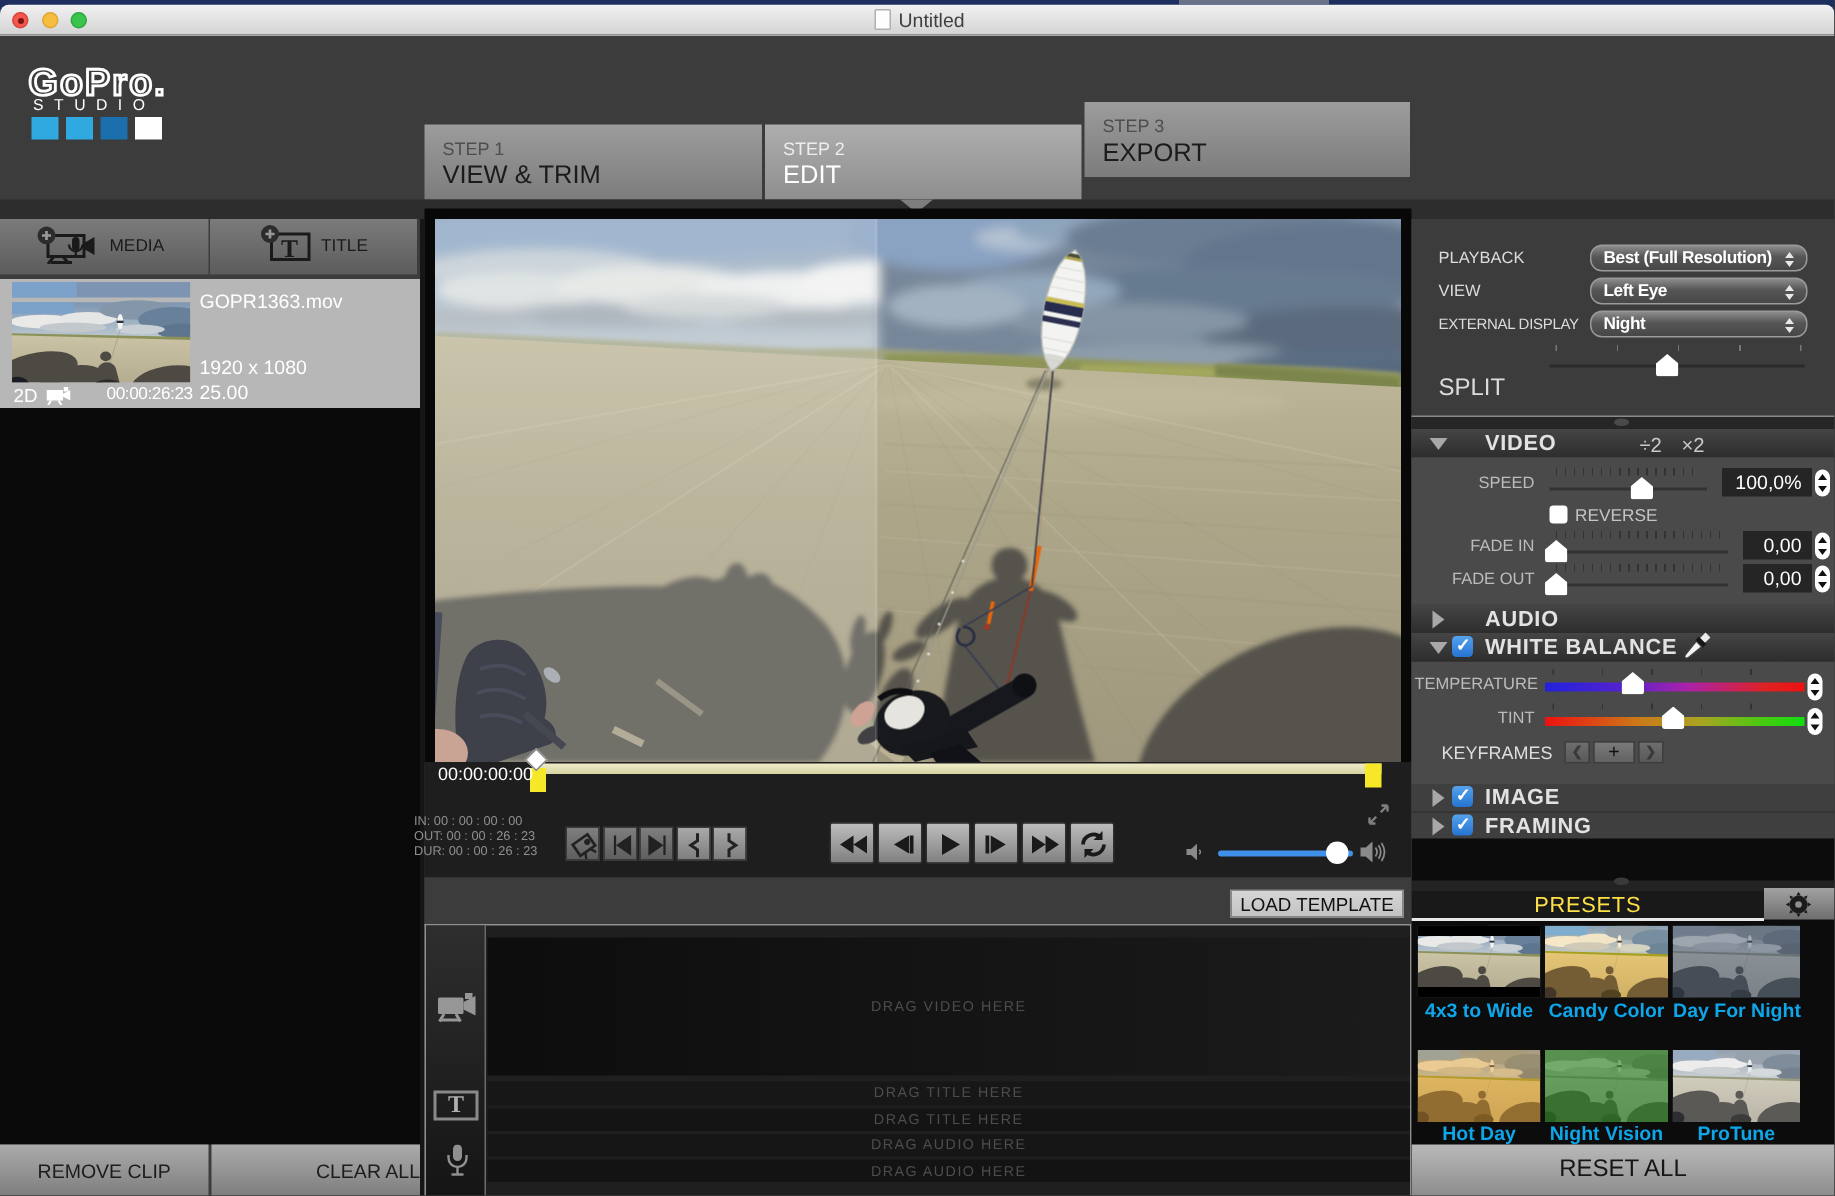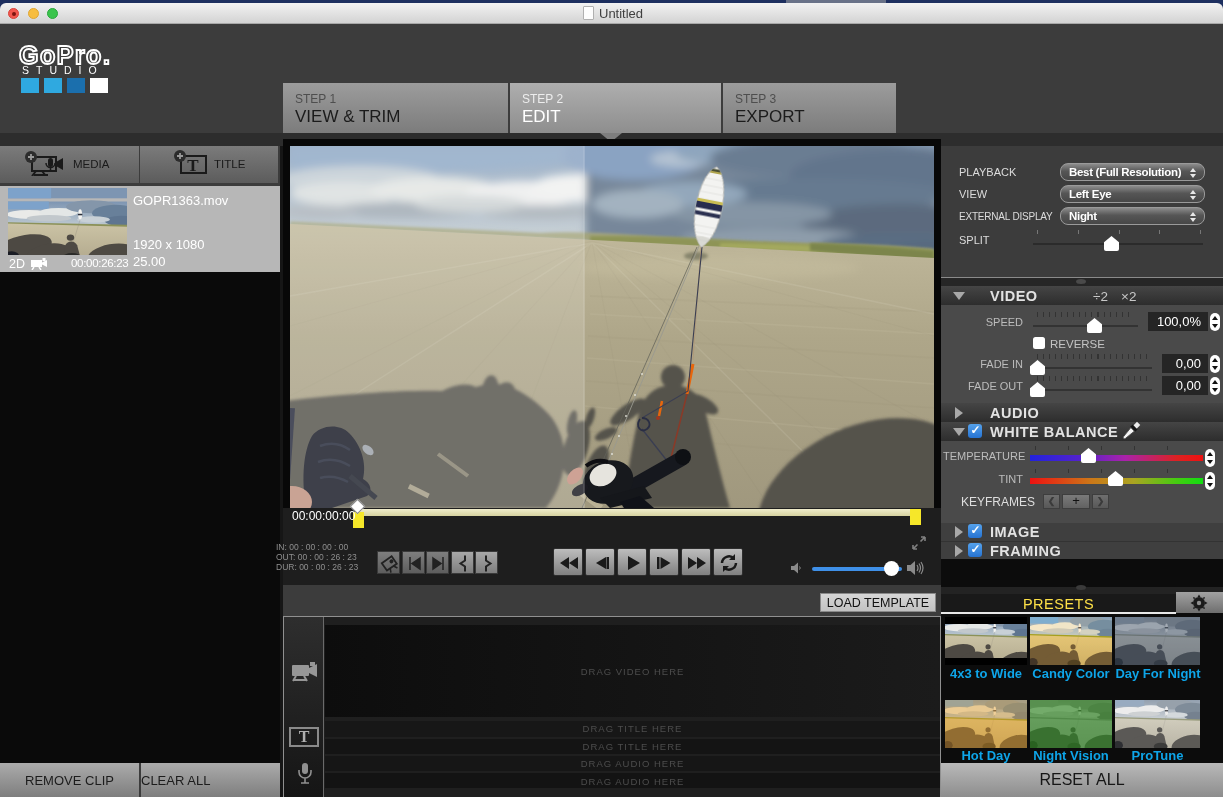--- a/index.html
+++ b/index.html
@@ -57,21 +57,21 @@
 <div class="a" style="left:90px;top:78px;width:18px;height:15px;background:#ffffff"></div>
 
 <div class="a" style="left:283px;top:83px;width:225px;height:50px;background:linear-gradient(#9c9c9c,#7c7c7c)">
   <div class="a bold" style="left:12px;top:9px;font-size:12px;color:#4e4e4e">STEP 1</div>
   <div class="a bold" style="left:12px;top:24px;font-size:17px;color:#1b1b1b">VIEW &amp; TRIM</div>
 </div>
 <div class="a" style="left:510px;top:83px;width:211px;height:50px;background:linear-gradient(#aeaeae,#8e8e8e)">
   <div class="a bold" style="left:12px;top:9px;font-size:12px;color:#ededed">STEP 2</div>
   <div class="a bold" style="left:12px;top:24px;font-size:17px;color:#ffffff">EDIT</div>
 </div>
-<div class="a" style="left:723px;top:83px;width:173px;height:50px;background:linear-gradient(#9c9c9c,#7c7c7c)">
+<div class="a" style="left:723px;top:68px;width:217px;height:50px;background:linear-gradient(#9c9c9c,#7c7c7c)">
   <div class="a bold" style="left:12px;top:9px;font-size:12px;color:#4e4e4e">STEP 3</div>
   <div class="a bold" style="left:12px;top:24px;font-size:17px;color:#1b1b1b">EXPORT</div>
 </div>
 
 <div class="a" style="left:0;top:133px;width:1223px;height:13px;background:#2d2d2d"></div>
 <div class="a" style="left:600px;top:133px;width:0;height:0;border-left:11px solid transparent;border-right:11px solid transparent;border-top:9px solid #7e7e7e"></div>
 
 <div class="a" style="left:0;top:146px;width:139px;height:37px;background:linear-gradient(#7b7b7b,#5c5c5c)"></div>
 <div class="a" style="left:140px;top:146px;width:138px;height:37px;background:linear-gradient(#7b7b7b,#5c5c5c)"></div>
 <div class="a bold" style="left:73px;top:158px;font-size:11.5px;color:#1a1a1a">MEDIA</div>
@@ -112,21 +112,21 @@
     <path d="M3,9 l-2,3 M8,9 l2,3" stroke="#fff" stroke-width="1.4"></path>
     <rect x="11.5" y="0" width="3" height="3" fill="#fff"></rect>
   </svg>
 <div class="a" style="left:71px;top:257px;font-size:11.5px;letter-spacing:-0.3px;color:#fff">00:00:26:23</div>
 
 <div class="a" style="left:0;top:272px;width:280px;height:491px;background:#0a0a0a"></div>
 
 <div class="a" style="left:0;top:763px;width:139px;height:34px;background:linear-gradient(#ababab,#7e7e7e)"></div>
 <div class="a" style="left:141px;top:763px;width:139px;height:34px;background:linear-gradient(#ababab,#7e7e7e)"></div>
 <div class="a bold" style="left:0;top:773px;width:139px;text-align:center;font-size:13px;color:#1c1c1c">REMOVE CLIP</div>
-<div class="a bold" style="left:141px;top:773px;width:139px;text-align:left;font-size:13px;color:#1c1c1c">CLEAR ALL</div>
+<div class="a bold" style="left:141px;top:773px;width:139px;text-align:right;font-size:13px;color:#1c1c1c">CLEAR ALL</div>
 
 <div class="a" style="left:280px;top:146px;width:3px;height:651px;background:#161616"></div>
 
 <div class="a" style="left:283px;top:139px;width:658px;height:370px;background:#080808"></div>
 <div class="a" id="videoscene" style="left:290px;top:146px;width:644px;height:362px;overflow:hidden">
 <svg width="644" height="362" viewBox="0 0 644 362">
 <defs>
 <linearGradient id="skyv" x1="0" y1="0" x2="0" y2="1">
           <stop offset="0" stop-color="#8aa2bd"></stop>
           <stop offset="0.75" stop-color="#b9c4cc"></stop>
@@ -371,21 +371,21 @@
 <svg class="a" style="left:297px;top:763px" width="16" height="23" viewBox="0 0 16 23">
     <rect x="5" y="0" width="6" height="11" rx="3" fill="#909090"></rect>
     <path d="M2,7 v2 a6,6 0 0 0 12,0 v-2 M8,15 v5 M4,20 h8" stroke="#909090" stroke-width="1.6" fill="none"></path>
   </svg>
 
 <div class="a" style="left:941px;top:146px;width:282px;height:651px;background:#3c3c3c"></div>
 
 <div class="a bold" style="left:959px;top:166px;font-size:11px;color:#dcdcdc">PLAYBACK</div>
 <div class="a bold" style="left:959px;top:188px;font-size:11px;color:#dcdcdc">VIEW</div>
 <div class="a bold" style="left:959px;top:211px;font-size:10px;color:#dcdcdc;letter-spacing:-0.2px">EXTERNAL DISPLAY</div>
-<div class="a bold" style="left:959px;top:234px;font-size:11px;color:#dcdcdc">SPLIT</div>
+<div class="a bold" style="left:959px;top:250px;font-size:16px;color:#dcdcdc">SPLIT</div>
 <div class="dd a" style="left:1060px;top:163px">Best (Full Resolution)</div>
 <div class="dd a" style="left:1060px;top:185px">Left Eye</div>
 <div class="dd a" style="left:1060px;top:207px">Night</div>
 
 <div class="a" style="left:1033px;top:243px;width:170px;height:2px;background:#2b2b2b"></div>
 <div class="ticks a" style="left:1037px;top:230px;width:164px;height:4px"></div>
 <div class="thumb a" style="left:1104px;top:236px"></div>
 
 <div class="a" style="left:941px;top:277px;width:282px;height:1px;background:#8a8a8a"></div>
 <div class="a" style="left:941px;top:278px;width:282px;height:8px;background:#262626"></div>

